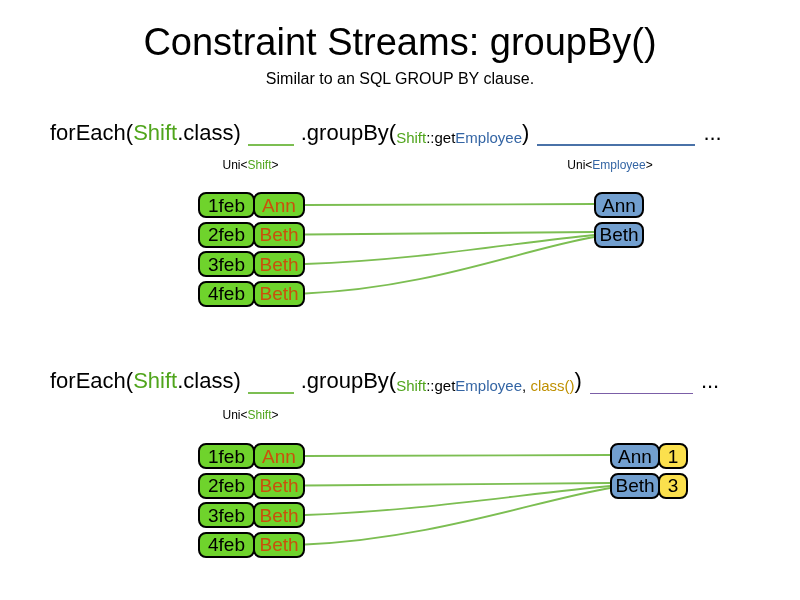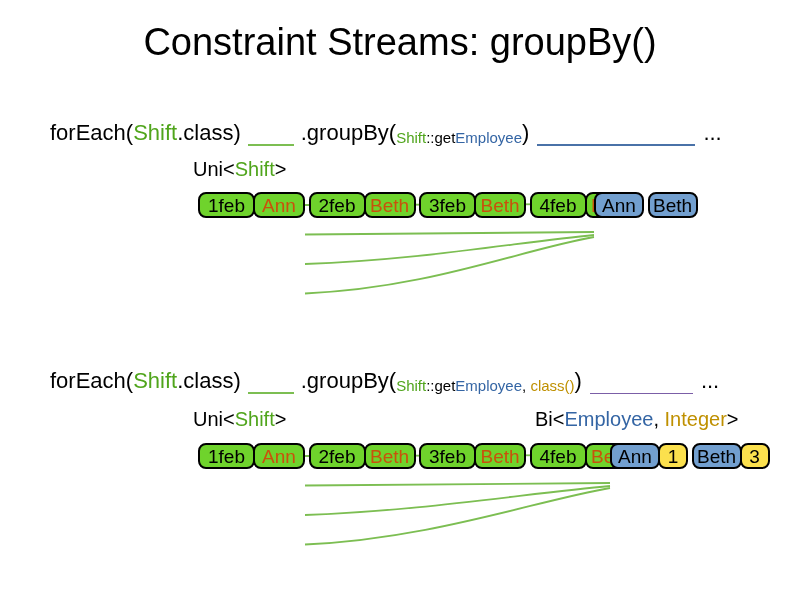--- a/index.html
+++ b/index.html
@@ -22,23 +22,23 @@
     align-items:flex-end;font-size:22px;white-space:pre;}
   .codeline .sm{font-size:15px;}
   .green{color:var(--green-text);}
   .blue{color:var(--blue-text);}
   .gold{color:var(--gold-text);}
   .hline{display:inline-block;height:0;border-top-style:solid;}
   .hline.g{width:46px;border-top-width:2px;border-top-color:var(--green-line);margin:0 7px;}
   .hline.b{width:158px;border-top-width:2px;border-top-color:var(--blue-line);margin:0 8px;}
   .hline.p{width:103px;border-top-width:1.5px;border-top-color:var(--purple-line);margin:0 8px;}
 
-  .typelabel{position:absolute;font-size:20px;white-space:pre;}
+  .typelabel{position:absolute;font-size:12px;text-align:center;white-space:pre;}
 
-  .rows{position:absolute;display:flex;flex-direction:row;gap:3.5px;}
+  .rows{position:absolute;display:flex;flex-direction:column;gap:3.5px;}
   .row{display:flex;}
   .box{height:26px;border:2px solid #000;border-radius:8px;display:flex;
     align-items:center;justify-content:center;font-size:19px;line-height:1;}
   .box+.box{margin-left:-2px;}
   .box.date{width:57px;background:var(--green-box);color:#000;}
   .box.name{width:52px;background:var(--green-box);color:var(--orange-text);}
   .box.emp{width:50px;background:var(--blue-box);color:#000;}
   .box.cnt{width:30px;background:var(--yellow-box);color:#000;}
 
   svg.wires{position:absolute;top:0;left:0;width:800px;height:600px;pointer-events:none;}
@@ -54,30 +54,32 @@
     <path d="M305,234.5 L594,232"></path>
     <path d="M305,264 C420,260 520,242 594,235"></path>
     <path d="M305,293.5 C430,288 520,250 594,237"></path>
     <path d="M305,456 L610,455"></path>
     <path d="M305,485.5 L610,483"></path>
     <path d="M305,515 C420,511 530,493 610,486"></path>
     <path d="M305,544.5 C430,539 535,501 610,488"></path>
   </svg>
 
   <div class="title">Constraint Streams: groupBy()</div>
+  <div class="subtitle">Similar to an SQL GROUP BY clause.</div>
 
   <div class="codeline" style="top:116px">
     <span>forEach(</span><span class="green">Shift</span><span>.class)</span>
     <span class="hline g"></span>
     <span>.groupBy(</span><span class="sm green">Shift</span><span class="sm">::get</span><span class="sm blue">Employee</span><span>)</span>
     <span class="hline b"></span>
     <span>...</span>
   </div>
 
   <div class="typelabel" style="top:158px;left:193px;width:115px"><span>Uni&lt;</span><span class="green">Shift</span><span>&gt;</span></div>
+  <div class="typelabel" style="top:158px;left:515px;width:190px"><span>Uni&lt;</span><span class="blue">Employee</span><span>&gt;</span></div>
 
   <div class="rows" style="top:192px;left:198px">
     <div class="row">
         <span class="box date">1feb</span>
         <span class="box name">Ann</span>
       </div>
     <div class="row">
         <span class="box date">2feb</span>
         <span class="box name">Beth</span>
       </div>
@@ -102,21 +104,20 @@
 
   <div class="codeline" style="top:364px">
     <span>forEach(</span><span class="green">Shift</span><span>.class)</span>
     <span class="hline g"></span>
     <span>.groupBy(</span><span class="sm green">Shift</span><span class="sm">::get</span><span class="sm blue">Employee</span><span class="sm">, </span><span class="sm gold">class()</span><span>)</span>
     <span class="hline p"></span>
     <span>...</span>
   </div>
 
   <div class="typelabel" style="top:408px;left:193px;width:115px"><span>Uni&lt;</span><span class="green">Shift</span><span>&gt;</span></div>
-  <div class="typelabel" style="top:408px;left:535px;width:230px"><span>Bi&lt;</span><span class="blue">Employee</span><span>, </span><span class="gold">Integer</span><span>&gt;</span></div>
 
   <div class="rows" style="top:443px;left:198px">
     <div class="row">
         <span class="box date">1feb</span>
         <span class="box name">Ann</span>
       </div>
     <div class="row">
         <span class="box date">2feb</span>
         <span class="box name">Beth</span>
       </div>

